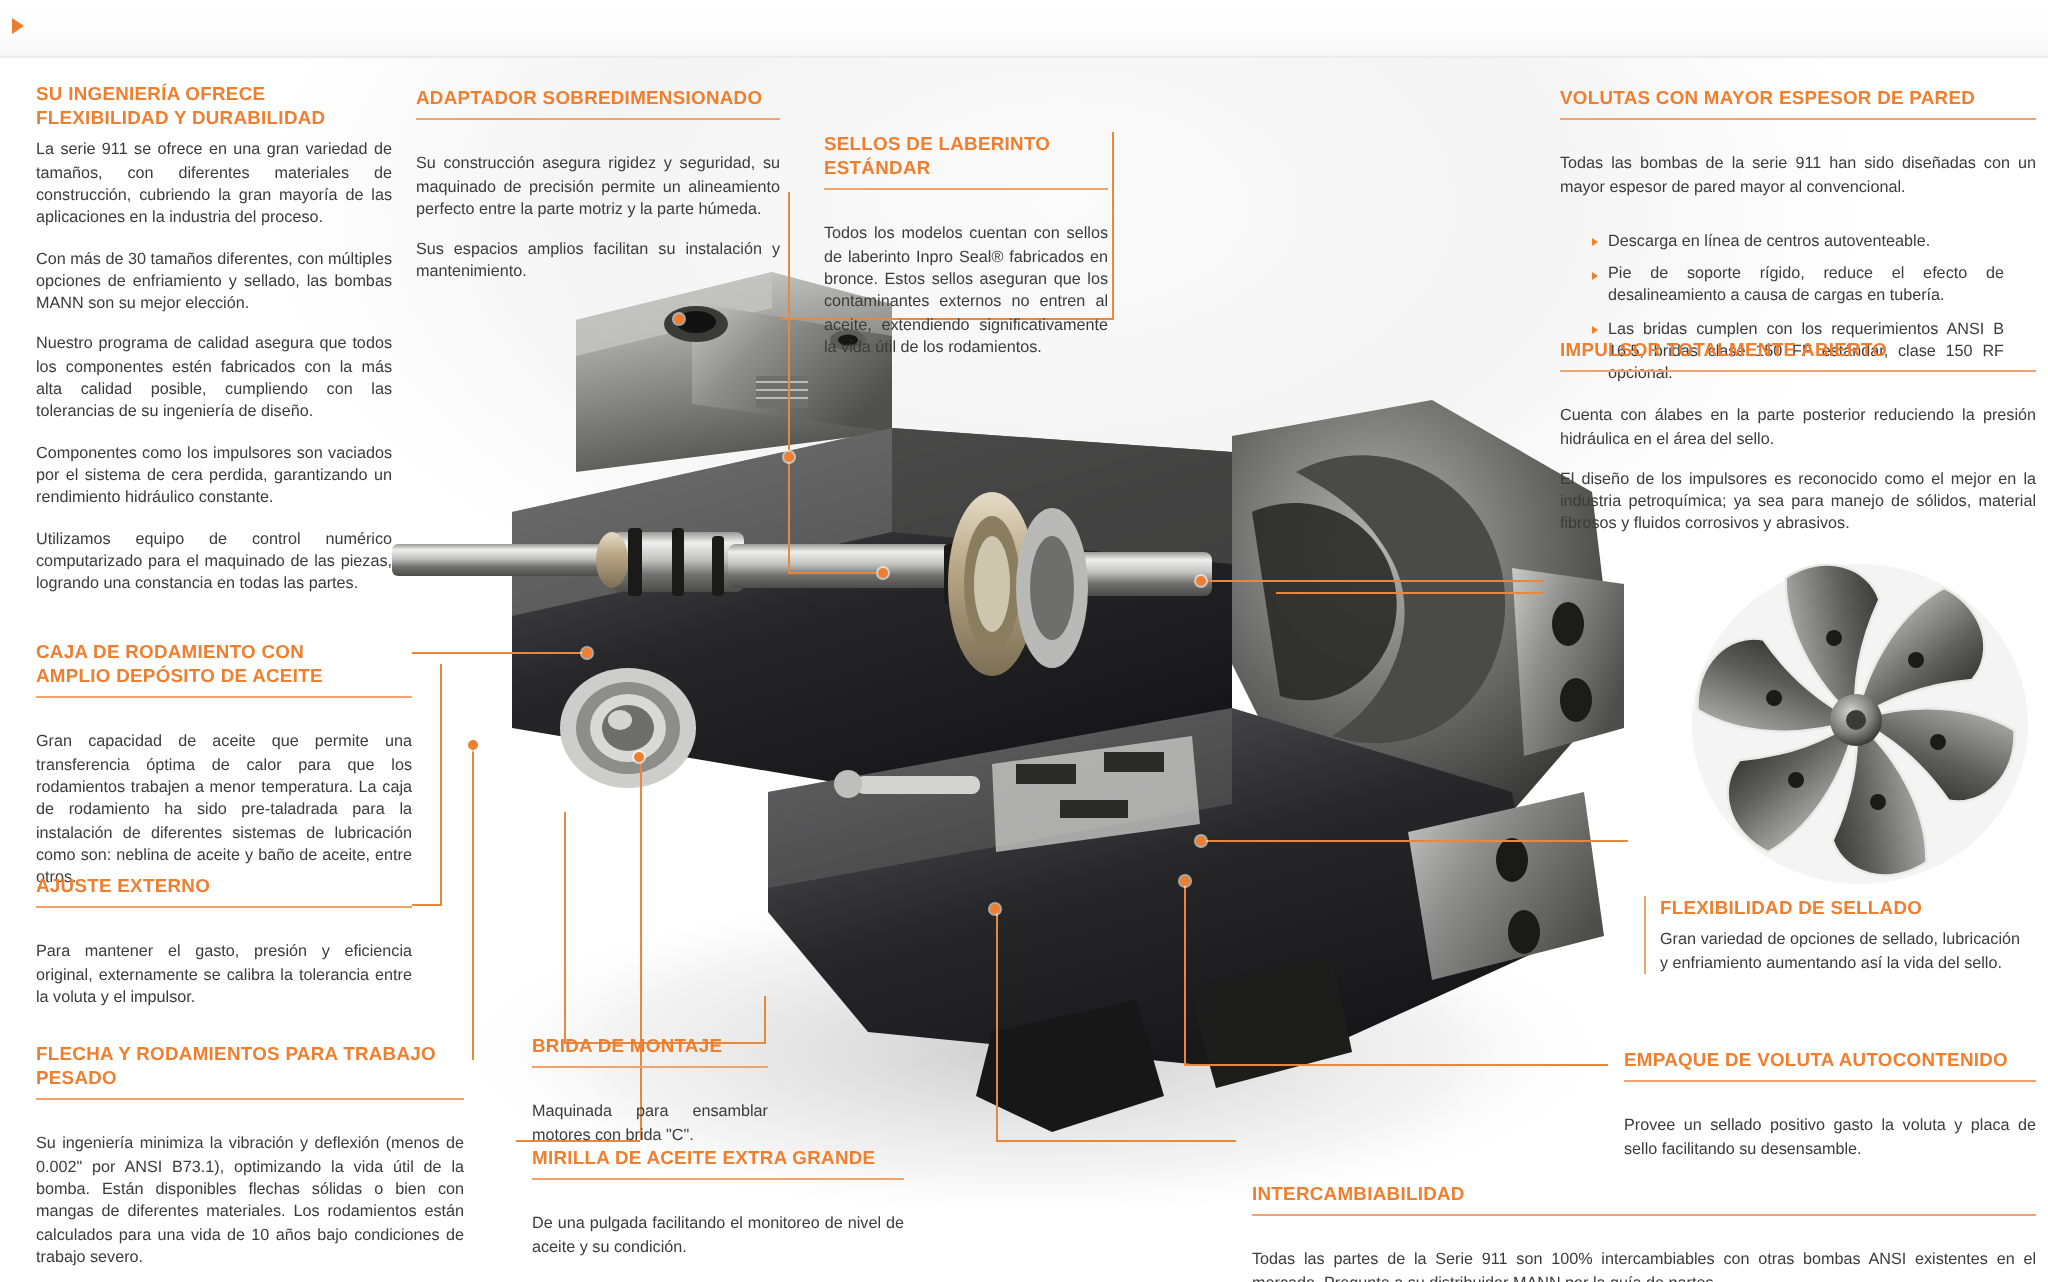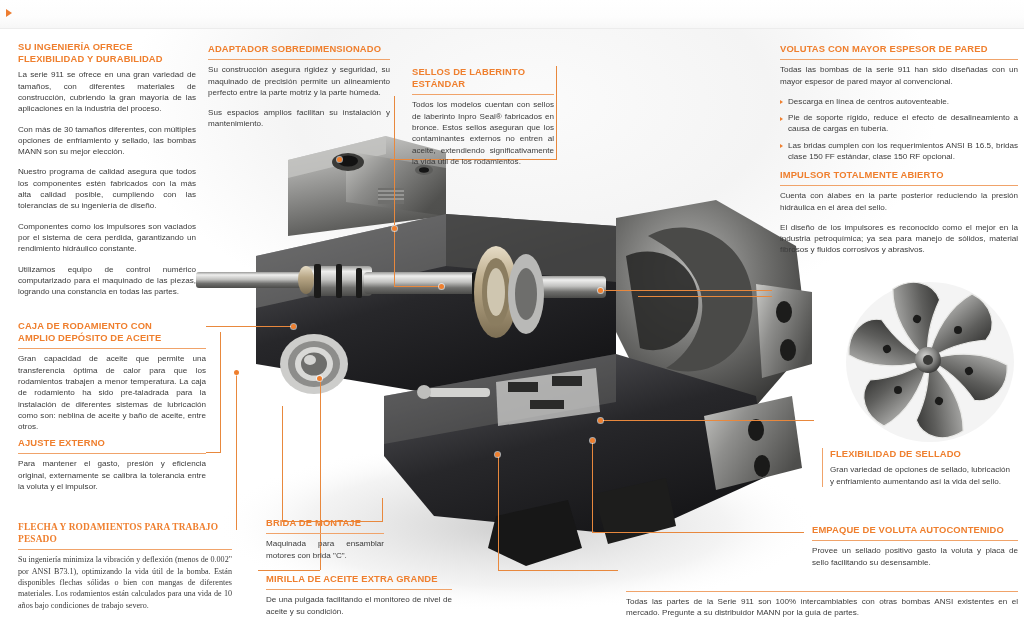--- a/index.html
+++ b/index.html
@@ -46,36 +46,36 @@
     color:#ef7f2e;letter-spacing:0.15px;
     text-transform:uppercase;
   }
   .blk p{
     margin:0 0 9px 0;
     font-size:8.1px;line-height:11.3px;
     color:#3b3b3b;
     text-align:justify;
   }
   .blk p:last-child{margin-bottom:0;}
-  .blk ul{margin:0;padding:0;list-style:none;}
+  .blk ul{margin:16px;padding:0;list-style:none;}
   .blk li{
     position:relative;
     font-size:8.1px;line-height:11.3px;
     color:#3b3b3b;
     padding-left:8px;margin-bottom:5px;
     text-align:justify;
   }
   .blk li:before{
     content:"";position:absolute;left:0;top:4.5px;
     width:0;height:0;border-left:3px solid #ef7f2e;
     border-top:2.2px solid transparent;border-bottom:2.2px solid transparent;
   }
 
   
-  .rule-top{border-top:1px solid #f0a36a;padding-top:4px;}
+  .rule-top{border-top:1px solid #f0a36a;padding-top:16px;}
 
   
   .bracket-l{border-left:1px solid #f0a36a;padding-left:7px;}
 
   
   .ln{position:absolute;background:#e8883d;}
   .lnh{height:1px;}
   .lnv{width:1px;}
   .dot{
     position:absolute;width:5px;height:5px;border-radius:50%;
@@ -340,21 +340,21 @@
     </div>
   </div>
 
   <div class="blk" style="left:18px;top:437px;width:188px;">
     <h3>AJUSTE EXTERNO</h3>
     <div class="rule-top">
       <p>Para mantener el gasto, presión y eficiencia original, externamente se calibra la tolerancia entre la voluta y el impulsor.</p>
     </div>
   </div>
 
-  <div class="blk" style="left:18px;top:521px;width:214px;font-family:Liberation Serif, serif;">
+  <div class="blk" style="left:18px;top:521px;width:214px;">
     <h3>
       <span>FLECHA Y RODAMIENTOS PARA TRABAJO</span><br>
       <span>PESADO</span>
     </h3>
     <div class="rule-top">
       <p>Su ingeniería minimiza la vibración y deflexión (menos de 0.002" por ANSI B73.1), optimizando la vida útil de la bomba. Están disponibles flechas sólidas o bien con mangas de diferentes materiales. Los rodamientos están calculados para una vida de 10 años bajo condiciones de trabajo severo.</p>
     </div>
   </div>
 
   <div class="blk" style="left:208px;top:43px;width:182px;">
@@ -415,18 +415,19 @@
   </div>
 
   <div class="blk" style="left:812px;top:524px;width:206px;">
     <h3>EMPAQUE DE VOLUTA AUTOCONTENIDO</h3>
     <div class="rule-top">
       <p>Provee un sellado positivo gasto la voluta y placa de sello facilitando su desensamble.</p>
     </div>
   </div>
 
   <div class="blk" style="left:626px;top:591px;width:392px;">
+    <h3>INTERCAMBIABILIDAD</h3>
     <div class="rule-top">
       <p>Todas las partes de la Serie 911 son 100% intercambiables con otras bombas ANSI existentes en el mercado. Pregunte a su distribuidor MANN por la guía de partes.</p>
     </div>
   </div>
 
 </div>
 
 </body></html>

